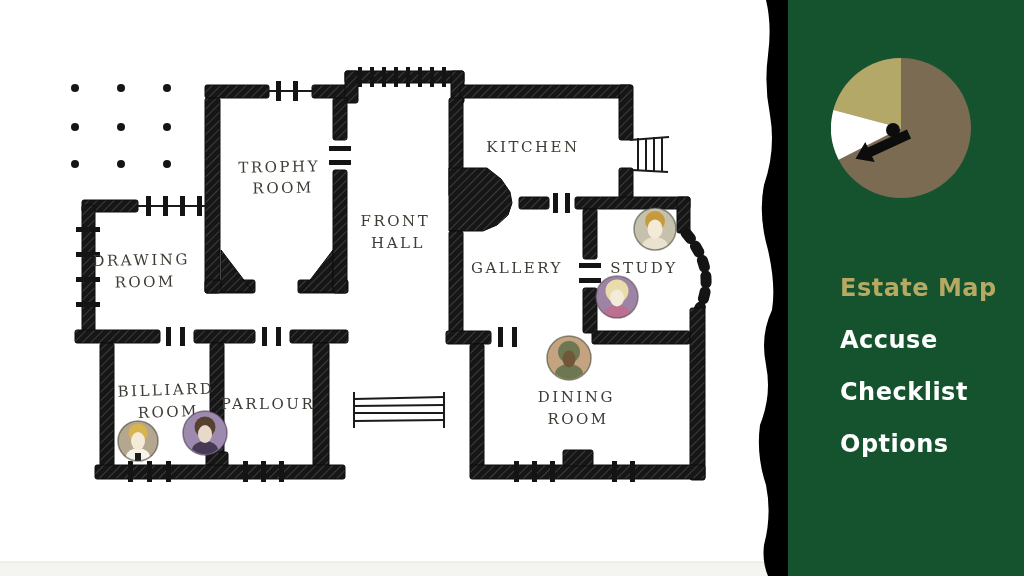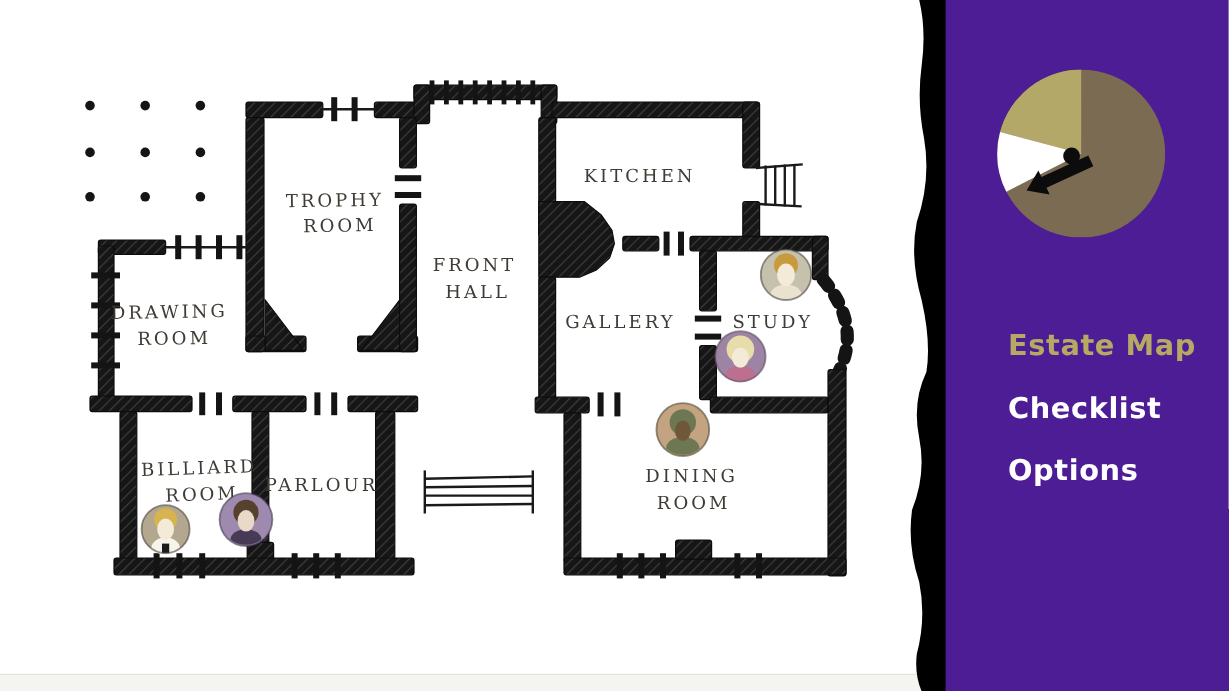--- a/index.html
+++ b/index.html
@@ -1,19 +1,19 @@
 <!DOCTYPE html>
 <html><head>
 <meta charset="utf-8">
 <style>
   html,body{margin:0;padding:0;background:#777;}
   .stage{position:relative;width:1024px;height:576px;overflow:hidden;background:#ffffff;
          font-family:"DejaVu Sans",sans-serif;}
   .map-svg{position:absolute;left:0;top:0;}
-  .sidebar{position:absolute;left:788px;top:0;width:236px;height:576px;background:#4c1d95;}
+  .sidebar{position:absolute;left:788px;top:0;width:236px;height:576px;background:#14532d;}
   .torn-svg{position:absolute;left:752px;top:0;}
   .dial-svg{position:absolute;left:43px;top:58px;}
   .menu{position:absolute;left:52px;top:274px;display:flex;flex-direction:column;gap:24px;}
   .menu-item{font-family:"DejaVu Sans",sans-serif;font-weight:bold;font-size:24px;
              line-height:28px;color:#ffffff;cursor:pointer;letter-spacing:0.5px;}
   .menu-item.active{color:#b5a963;}
   .room-label{font-family:"DejaVu Serif",serif;font-size:15px;letter-spacing:2.5px;
               fill:#3f3b35;text-anchor:middle;cursor:pointer;}
   .ink{fill:url(#hatch);stroke:#0c0c0c;stroke-width:1;}
   .tick{fill:#141414;}
@@ -265,17 +265,18 @@
       <path d="M70,70 L70,0 A70,70 0 0 0 2.4,51.9 Z" fill="#b4a869"></path>
       <path d="M70,70 L2.4,51.9 A70,70 0 0 0 7.6,101.8 Z" fill="#ffffff"></path>
       <g>
         <polygon points="75.9,71.5 36.9,89.5 34.3,84 24.5,100.8 43.7,104 41.1,98.5 80.1,80.5" fill="#0c0c0c"></polygon>
         <circle cx="62" cy="72" r="7" fill="#0c0c0c"></circle>
       </g>
     </svg>
 
     <div class="menu">
       <div class="menu-item active">Estate Map</div>
+      <div class="menu-item">Accuse</div>
       <div class="menu-item">Checklist</div>
       <div class="menu-item">Options</div>
     </div>
   </div>
 </div>
 
 </body></html>

